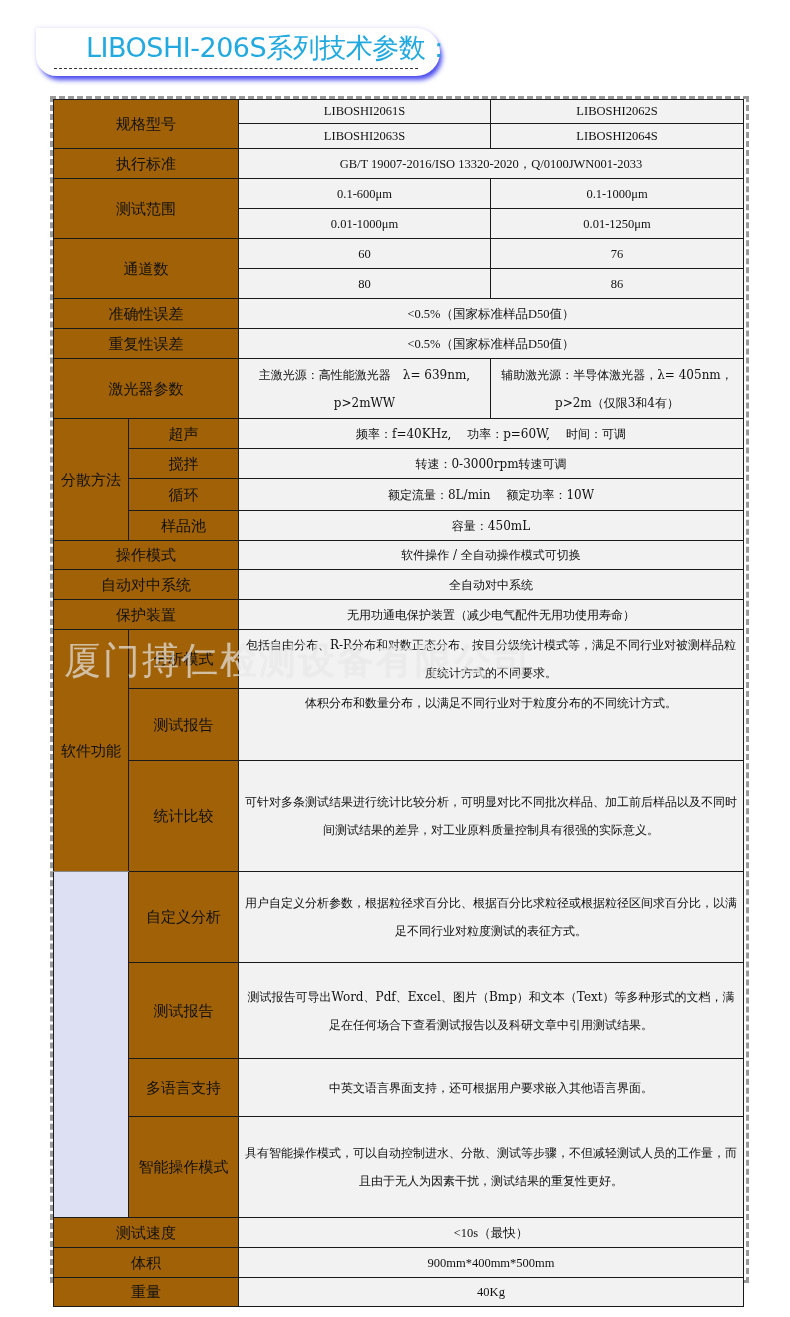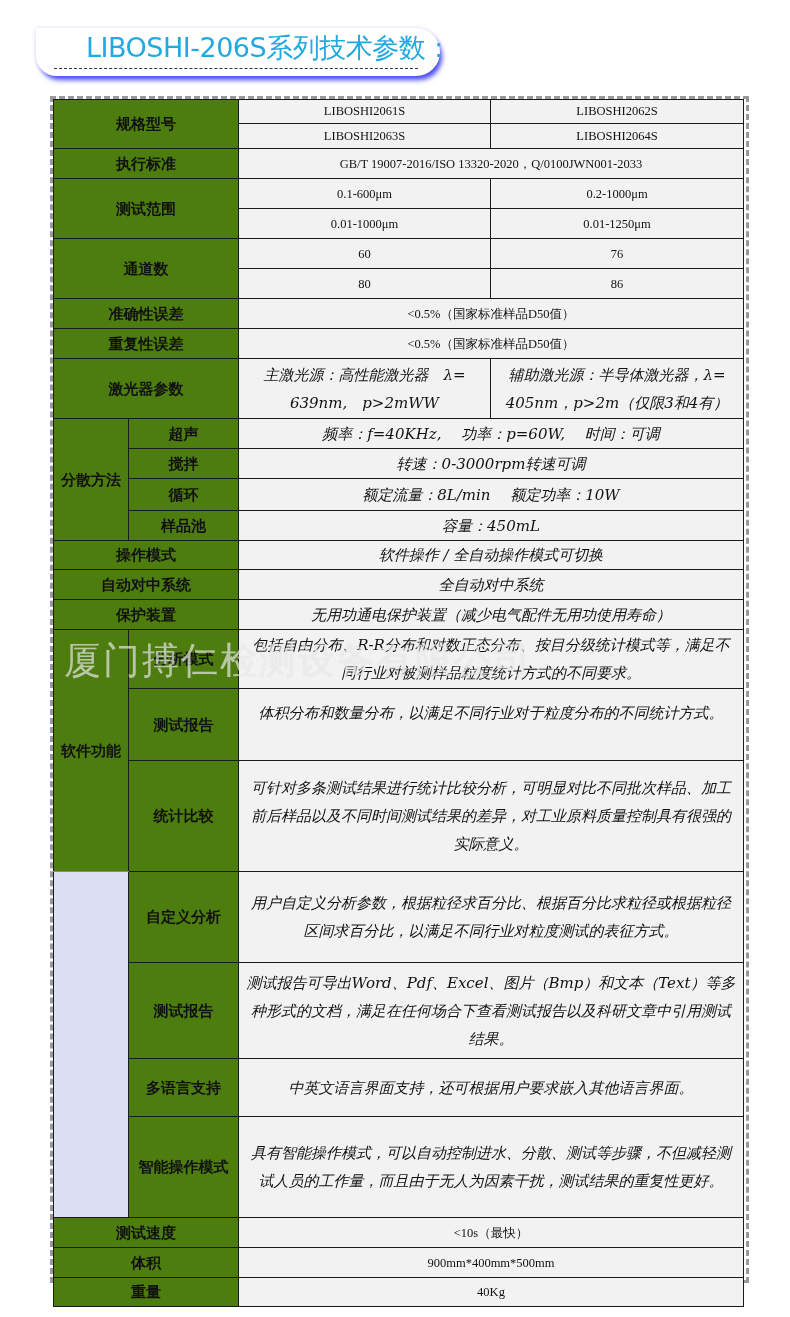--- a/index.html
+++ b/index.html
@@ -28,25 +28,25 @@
     border: 3px dashed #999;
   }
   table.spec {
     position: absolute; left: 53px; top: 99px; width: 690px;
     border-collapse: collapse; table-layout: fixed; font-size: 13px; color: #111;
   }
   table.spec td {
     border: 1px solid #1a1a1a; text-align: center; vertical-align: middle;
     padding: 0 6px; line-height: 28px; overflow: hidden;
   }
-  td.lbl { background: #4d7c0f; font-weight: bold; font-size: 15px;
+  td.lbl { background: #a16207; font-weight: normal; font-size: 15px;
     font-family: "DejaVu Sans", "Liberation Sans", sans-serif; }
   td.val { background: #f2f2f2; }
   td.mono { font-family: Liberation Serif, serif; font-size: 12.5px; }
-  td.txt { font-size: 15px; line-height: 29px; padding: 0 8px; font-style: italic; }
+  td.txt { font-size: 12px; line-height: 29px; padding: 0 8px; }
   td.grp-empty { background: #dce0f2; }
   .watermark {
     position: absolute; left: 64px; top: 636px; font-size: 37px; color: rgba(255,255,255,0.55);
     font-family: Liberation Serif, serif; letter-spacing: 2px;
     text-shadow: 0 0 1px rgba(150,150,150,0.35);
     pointer-events: none; white-space: nowrap;
   }
 </style>
 </head>
 <body>
@@ -77,21 +77,21 @@
     </tr>
 
     <tr style="height:30px">
       <td class="lbl" colspan="2">执行标准</td>
       <td class="val mono" colspan="2">GB/T 19007-2016/ISO 13320-2020，Q/0100JWN001-2033</td>
     </tr>
 
     <tr style="height:30px">
       <td class="lbl" colspan="2" rowspan="2">测试范围</td>
       <td class="val mono">0.1-600μm</td>
-      <td class="val mono">0.2-1000μm</td>
+      <td class="val mono">0.1-1000μm</td>
     </tr>
     <tr style="height:30px">
       <td class="val mono">0.01-1000μm</td>
       <td class="val mono">0.01-1250μm</td>
     </tr>
 
     <tr style="height:30px">
       <td class="lbl" colspan="2" rowspan="2">通道数</td>
       <td class="val mono">60</td>
       <td class="val mono">76</td>
@@ -150,21 +150,21 @@
       <td class="val txt" colspan="2">无用功通电保护装置（减少电气配件无用功使用寿命）</td>
     </tr>
 
     <tr style="height:59px">
       <td class="lbl" rowspan="3" style="line-height:30px;border-bottom-color:#888">软件功能</td>
       <td class="lbl">分析模式</td>
       <td class="val txt" colspan="2">包括自由分布、R-R分布和对数正态分布、按目分级统计模式等，满足不同行业对被测样品粒度统计方式的不同要求。</td>
     </tr>
     <tr style="height:72px">
       <td class="lbl">测试报告</td>
-      <td class="val txt" colspan="2" style="vertical-align:top;padding-top:10px">体积分布和数量分布，以满足不同行业对于粒度分布的不同统计方式。</td>
+      <td class="val txt" colspan="2" style="vertical-align:top;">体积分布和数量分布，以满足不同行业对于粒度分布的不同统计方式。</td>
     </tr>
     <tr style="height:111px">
       <td class="lbl">统计比较</td>
       <td class="val txt" colspan="2">可针对多条测试结果进行统计比较分析，可明显对比不同批次样品、加工前后样品以及不同时间测试结果的差异，对工业原料质量控制具有很强的实际意义。</td>
     </tr>
 
     <tr style="height:91px">
       <td class="grp-empty" rowspan="4"></td>
       <td class="lbl">自定义分析</td>
       <td class="val txt" colspan="2">用户自定义分析参数，根据粒径求百分比、根据百分比求粒径或根据粒径区间求百分比，以满足不同行业对粒度测试的表征方式。</td>

